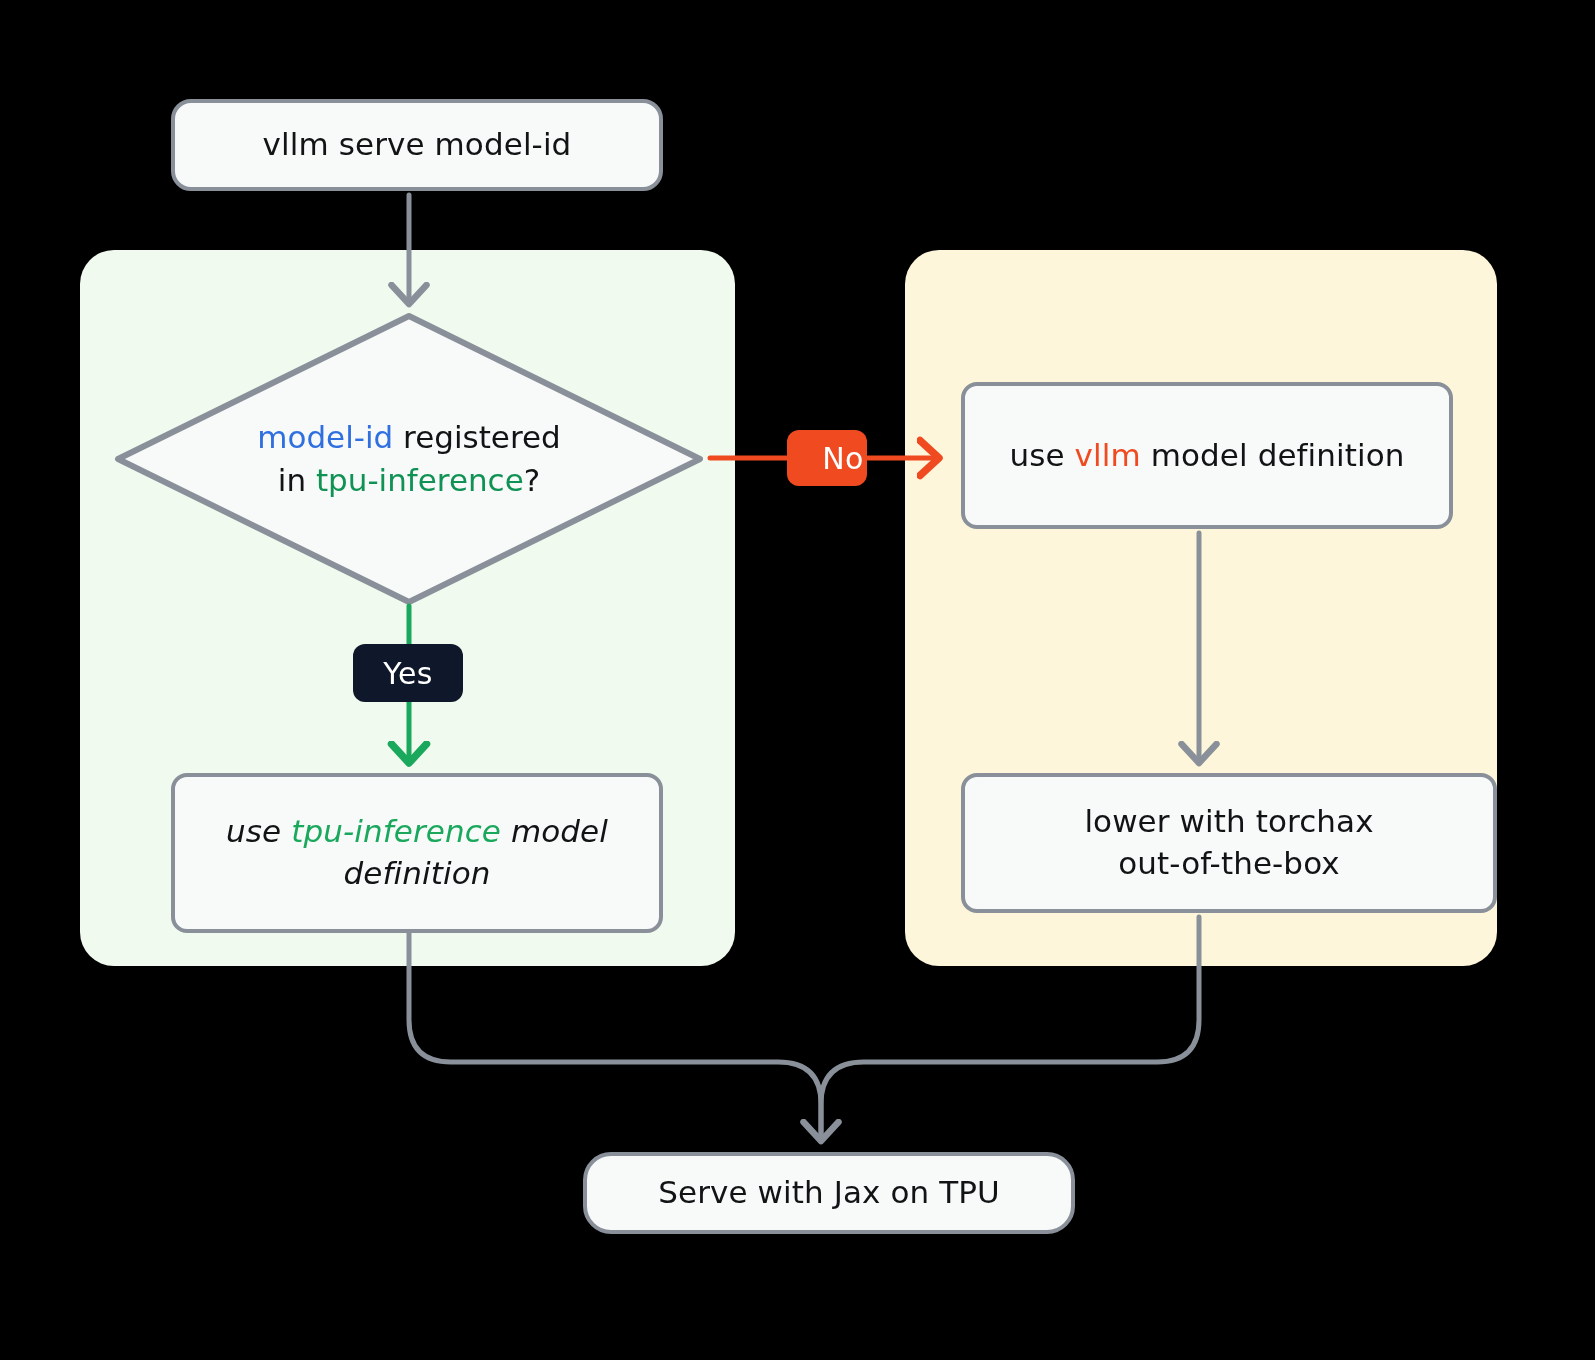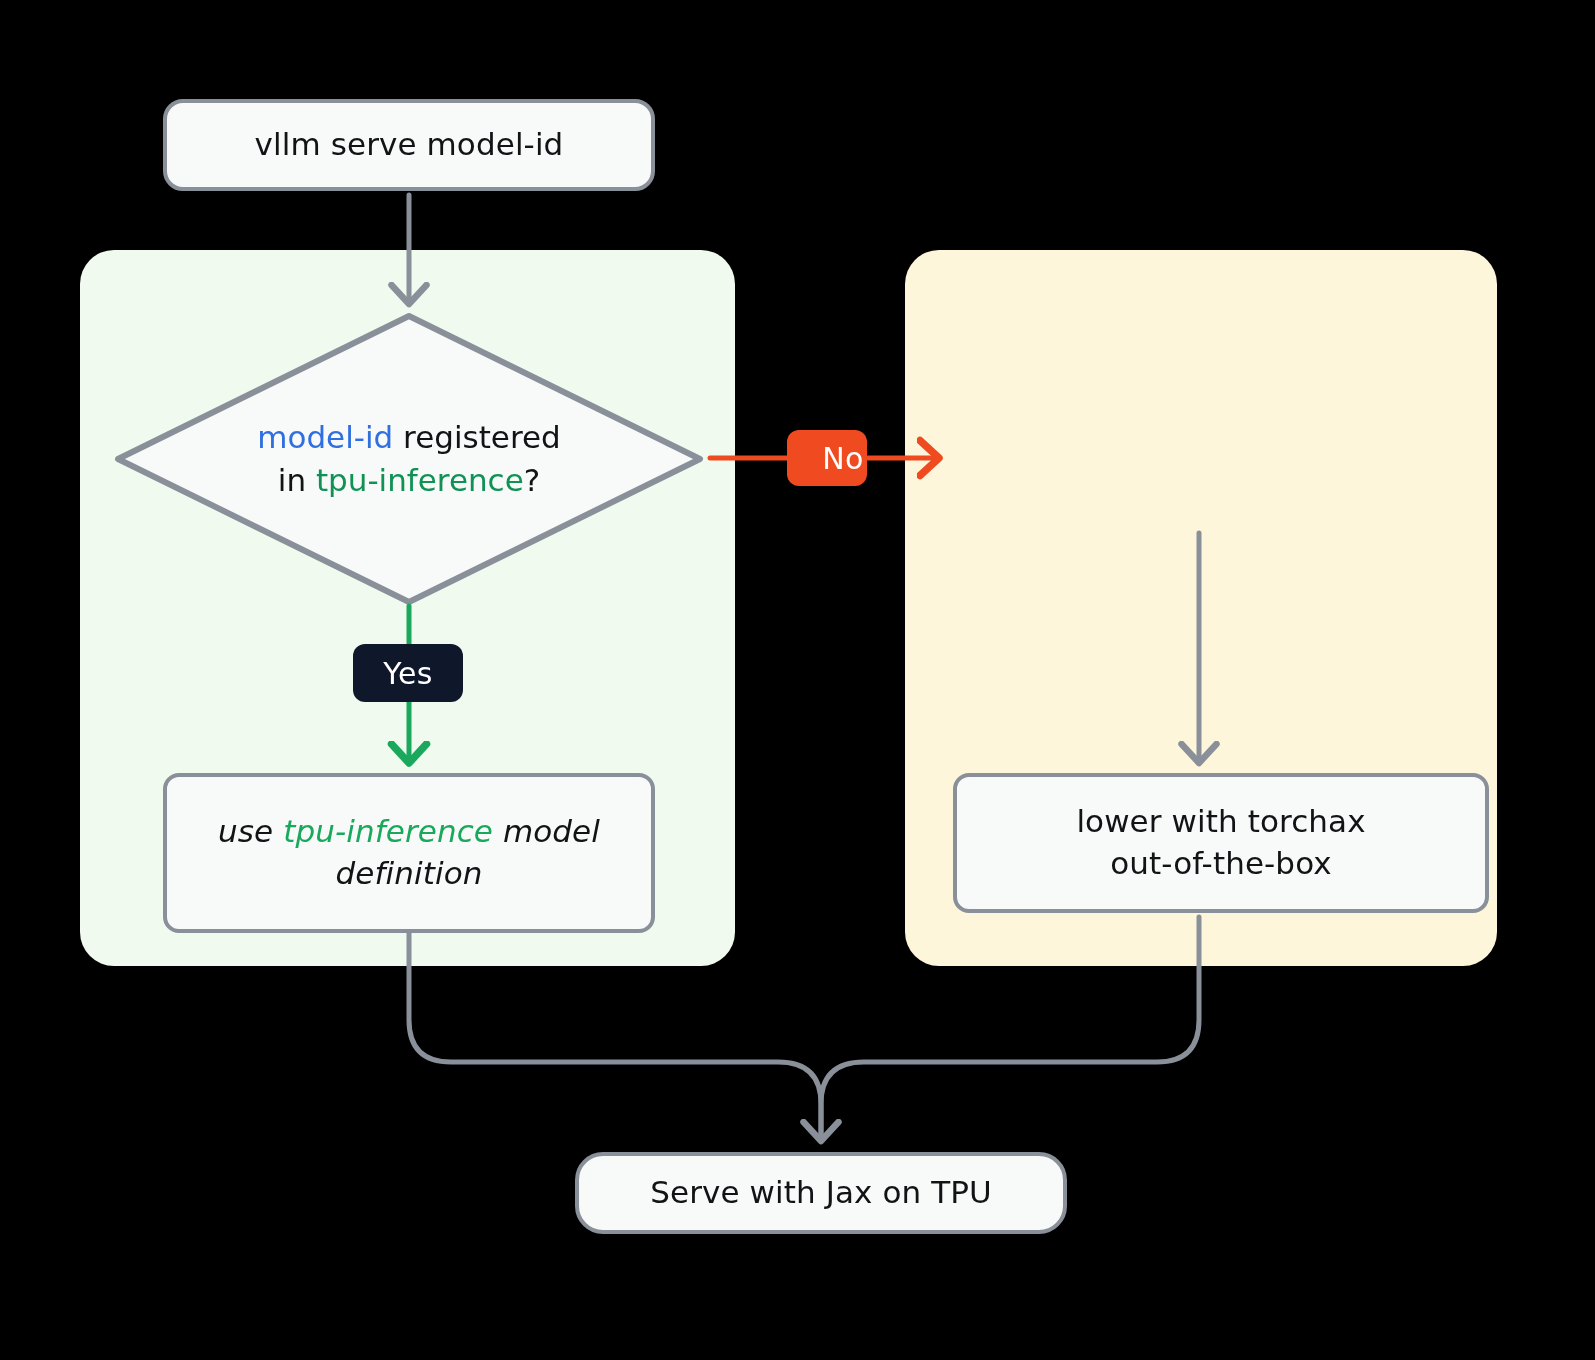--- a/index.html
+++ b/index.html
@@ -60,20 +60,21 @@
     border-radius: 16px;
     display: flex;
     align-items: center;
     justify-content: center;
     text-align: center;
     color: #111315;
     font-size: 31px;
     line-height: 1.34;
     letter-spacing: 0.1px;
     padding: 10px 20px;
+    margin-left: 8px;
   }
   #node-start {
     left: 163px;
     top: 99px;
     width: 492px;
     height: 92px;
     border-radius: 20px;
   }
   #node-vllm-def {
     left: 953px;
@@ -221,20 +222,25 @@
   </div>
 
   <div class="badge" id="badge-no">
     <span>No</span>
   </div>
 
   <div class="badge" id="badge-yes">
     <span>Yes</span>
   </div>
 
+  <div class="node" id="node-vllm-def">
+    <div>
+      <span>use </span><span class="tok-orange">vllm</span><span> model definition</span>
+    </div>
+  </div>
 
   <div class="node" id="node-tpu-def">
     <div>
       <span>use </span><span class="tok-green2">tpu-inference</span><span> model definition</span>
     </div>
   </div>
 
   <div class="node" id="node-torchax">
     <div>
       <span>lower with torchax</span><br>

